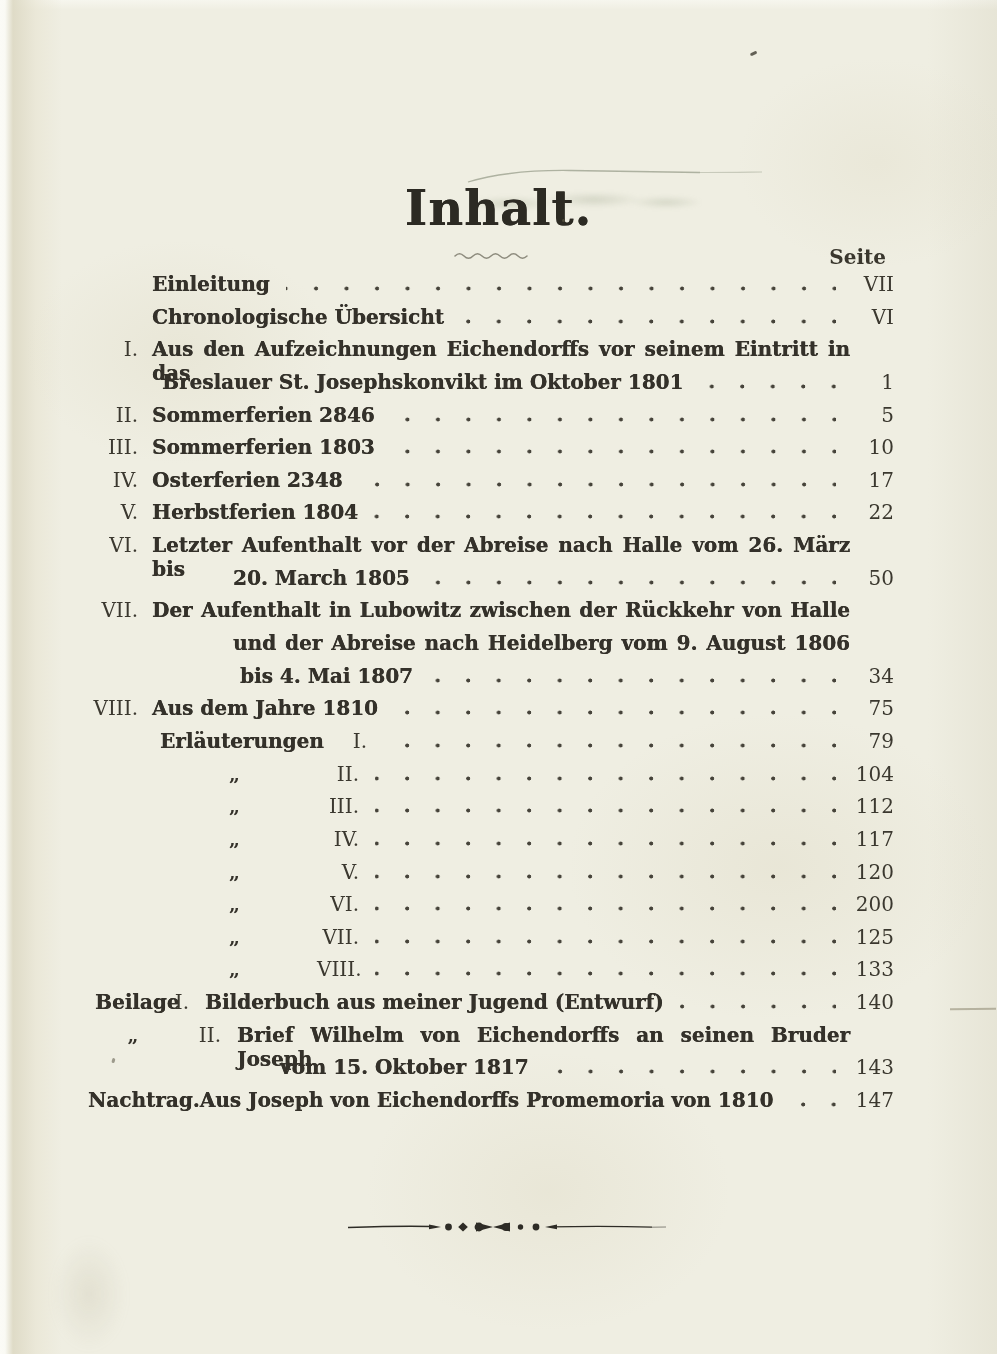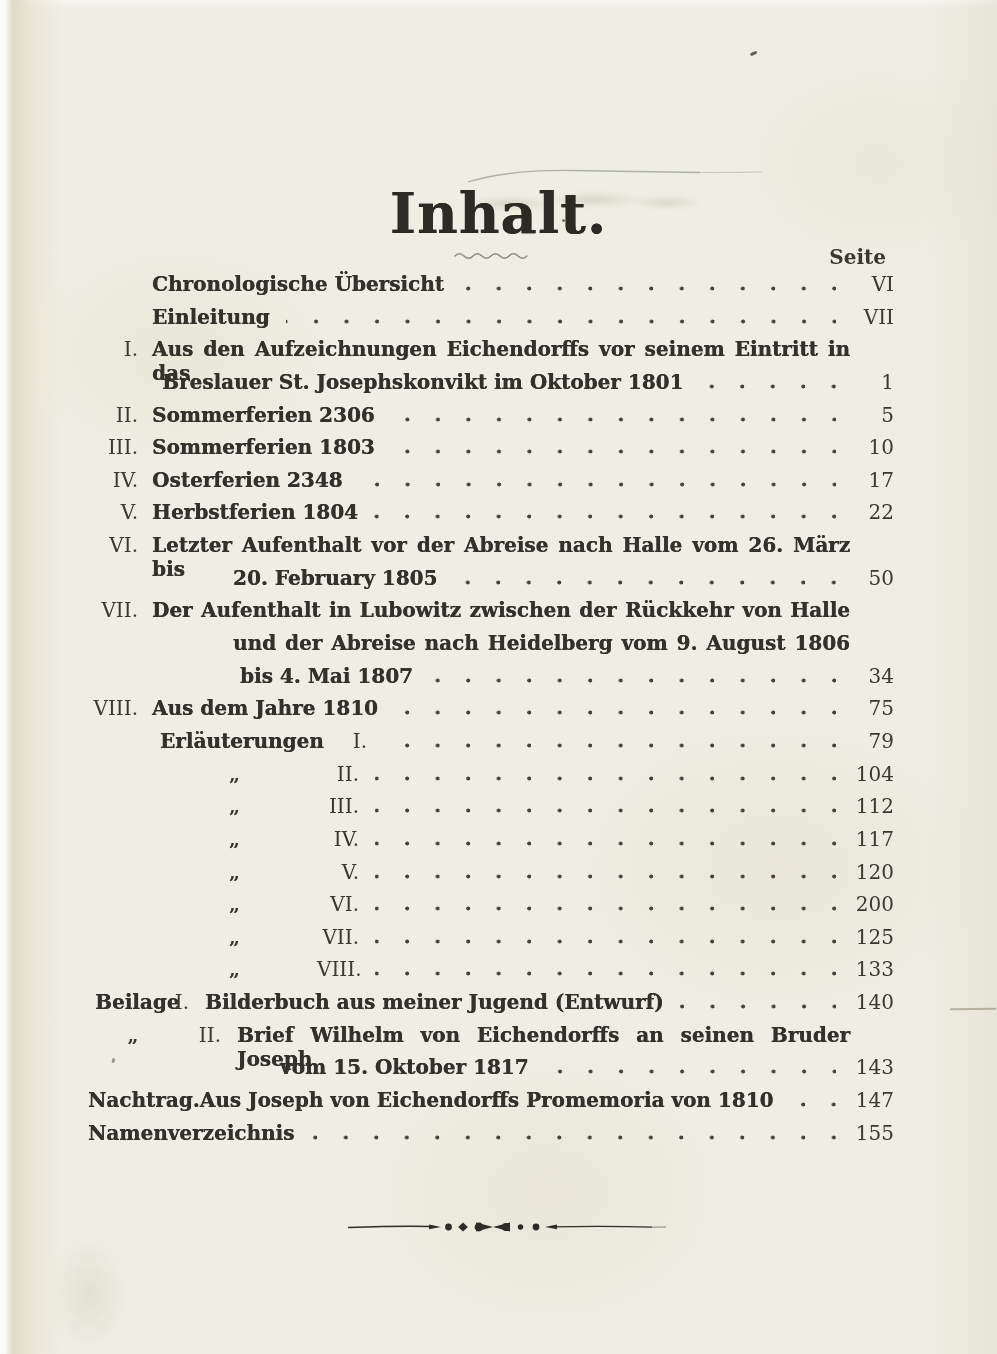--- a/index.html
+++ b/index.html
@@ -13,21 +13,21 @@
       radial-gradient(300px 220px at 78% 64%, rgba(210,203,175,.22), rgba(210,203,175,0) 70%),
       radial-gradient(260px 200px at 55% 88%, rgba(208,200,170,.20), rgba(208,200,170,0) 70%),
       radial-gradient(200px 150px at 88% 12%, rgba(216,210,184,.22), rgba(216,210,184,0) 70%),
       linear-gradient(270deg, rgba(186,180,152,.16), rgba(186,180,152,0) 70px),
       linear-gradient(90deg, #fbfbf6 0px, rgba(251,251,246,.9) 5px, rgba(221,217,196,.9) 13px, rgba(231,227,208,.55) 36px, rgba(239,238,226,0) 62px),
       linear-gradient(180deg, rgba(252,252,248,.55) 0px, rgba(252,252,248,0) 10px);
   }
   
   .title{
     position:absolute; left:0; right:0; top:180px;
-    text-align:center; font-size:56px; font-weight:700;
+    text-align:center; font-size:48px; font-weight:700;
     letter-spacing:1px; color:#2c2a23;
     text-shadow:.35px 0 0 currentColor;
   }
   .squiggle{position:absolute; left:452px; top:249px;}
   .seite{
     position:absolute; right:111px; top:245px;
     font-size:20px; font-weight:700; color:#3a372e;
   }
   
   .toc{
@@ -95,41 +95,41 @@
 
   <svg class="squiggle" width="80" height="12" viewBox="0 0 80 12">
     <path d="M3 7 q 4.5 -4.5 9 0 t 9 0 t 9 0 t 9 0 t 9 0 t 9 0 t 9 0 t 9 0" fill="none" stroke="rgba(125,122,108,.85)" stroke-width="1.5" stroke-linecap="round"></path>
   </svg>
 
   <div class="seite">Seite</div>
 
   <div class="toc">
     <div>
         <div class="row k-ind1">
+          <span class="p-t">Einleitung</span>
+          <span class="leader"></span>
+          <span class="p-page">VII</span>
+        </div>
+        <div class="row k-ind1">
           <span class="p-t">Chronologische Übersicht</span>
           <span class="leader"></span>
           <span class="p-page">VI</span>
-        </div>
-        <div class="row k-ind1">
-          <span class="p-t">Einleitung</span>
-          <span class="leader"></span>
-          <span class="p-page">VII</span>
         </div>
         <div class="row k-chap">
           <span class="p-n">I.</span>
           <span class="p-tj">Aus den Aufzeichnungen Eichendorffs vor seinem Eintritt in das</span>
         </div>
         <div class="row k-ind2">
           <span class="p-t">Breslauer St. Josephskonvikt im Oktober 1801</span>
           <span class="leader"></span>
           <span class="p-page">1</span>
         </div>
         <div class="row k-chap">
           <span class="p-n">II.</span>
-          <span class="p-t">Sommerferien 2306</span>
+          <span class="p-t">Sommerferien 2846</span>
           <span class="leader"></span>
           <span class="p-page">5</span>
         </div>
         <div class="row k-chap">
           <span class="p-n">III.</span>
           <span class="p-t">Sommerferien 1803</span>
           <span class="leader"></span>
           <span class="p-page">10</span>
         </div>
         <div class="row k-chap">
@@ -142,21 +142,21 @@
           <span class="p-n">V.</span>
           <span class="p-t">Herbstferien 1804</span>
           <span class="leader"></span>
           <span class="p-page">22</span>
         </div>
         <div class="row k-chap">
           <span class="p-n">VI.</span>
           <span class="p-tj">Letzter Aufenthalt vor der Abreise nach Halle vom 26. März bis</span>
         </div>
         <div class="row k-ind3">
-          <span class="p-t">20. February 1805</span>
+          <span class="p-t">20. March 1805</span>
           <span class="leader"></span>
           <span class="p-page">50</span>
         </div>
         <div class="row k-chap">
           <span class="p-n">VII.</span>
           <span class="p-tj">Der Aufenthalt in Lubowitz zwischen der Rückkehr von Halle</span>
         </div>
         <div class="row k-ind3">
           <span class="p-tj">und der Abreise nach Heidelberg vom 9. August 1806</span>
         </div>
@@ -234,25 +234,20 @@
         <div class="row k-ind4">
           <span class="p-t">vom 15. Oktober 1817</span>
           <span class="leader"></span>
           <span class="p-page">143</span>
         </div>
         <div class="row k-full">
           <span class="p-t">Nachtrag.</span>
           <span class="p-tg">Aus Joseph von Eichendorffs Promemoria von 1810</span>
           <span class="leader"></span>
           <span class="p-page">147</span>
-        </div>
-        <div class="row k-full">
-          <span class="p-t">Namenverzeichnis</span>
-          <span class="leader"></span>
-          <span class="p-page">155</span>
         </div>
       </div>
   </div>
 
   <svg class="ornament" width="330" height="34" viewBox="0 0 330 34">
     <g fill="#2e2c26" stroke="none">
       <path d="M8 17.5 C 50 16.2, 80 16.0, 96 16.8" fill="none" stroke="#2e2c26" stroke-width="1.4"></path>
       <polygon points="89,14.6 101,16.9 89,19.2"></polygon>
       <circle cx="108.5" cy="17" r="3.4"></circle>
       <path d="M123 12.6 L127.8 17 L123 21.4 L118.2 17 Z"></path>

